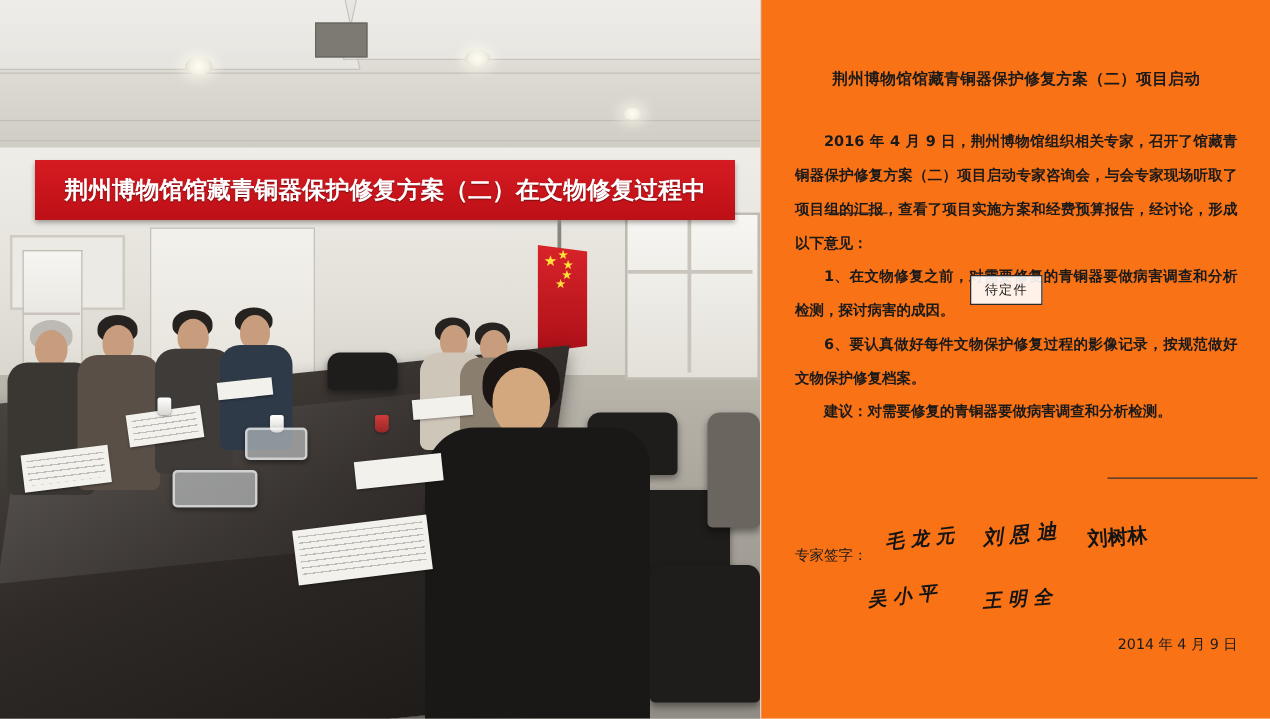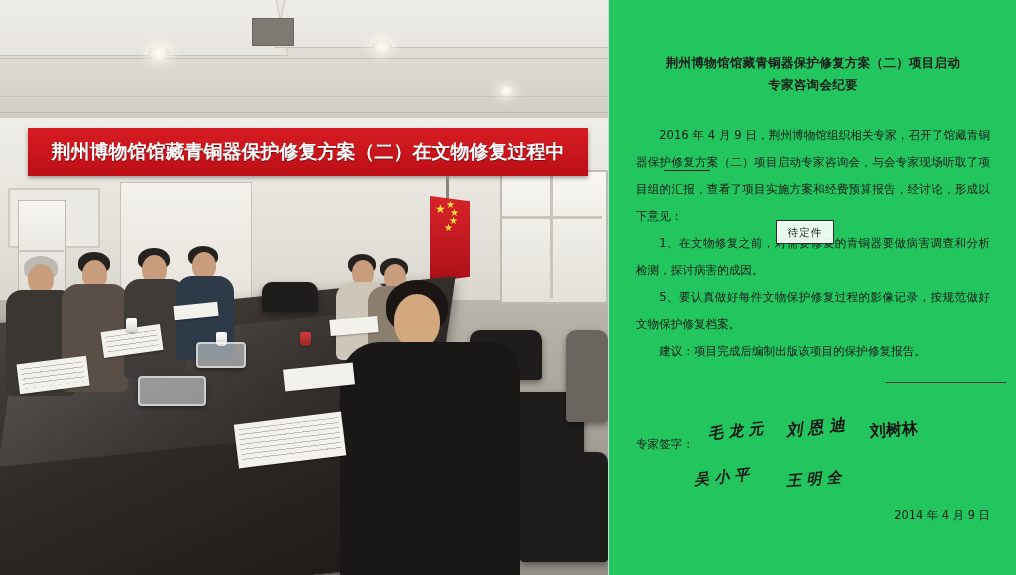--- a/index.html
+++ b/index.html
@@ -206,40 +206,41 @@
     position: absolute;
     background: #1f1d1c;
     border-radius: 10px 10px 4px 4px;
     box-shadow: 0 3px 6px rgba(0,0,0,0.4);
   }
   
   .doc {
     position: relative;
     width: 408px;
     height: 575px;
-    background: #22c55e;
+    background: #f97316;
     font-family: "DejaVu Sans", sans-serif;
     color: #1a1a1a;
   }
   .doc-inner {
     position: absolute;
     left: 28px; right: 26px; top: 52px;
   }
   .doc-title {
     text-align: center;
     font-size: 12.5px;
     font-weight: bold;
     line-height: 22px;
     letter-spacing: 0.3px;
   }
   .doc-body {
     margin-top: 26px;
     font-size: 11.6px;
     line-height: 27px;
     text-align: justify;
+    font-weight: bold;
   }
   .doc-body p {
     margin: 0;
     text-indent: 2em;
   }
   .sig-block {
     position: absolute;
     left: 28px; right: 26px; top: 420px;
     font-size: 11.6px;
   }
@@ -407,28 +408,27 @@
     <div class="ashtray" style="left:196px; top:342px;"></div>
     <div class="ashtray" style="left:138px; top:376px; width:64px; height:26px;"></div>
   </div>
 
   <div class="doc">
     <div class="doc-divider"></div>
 
     <div class="doc-inner">
       <div class="doc-title">
         <div>荆州博物馆馆藏青铜器保护修复方案（二）项目启动</div>
-        <div>专家咨询会纪要</div>
       </div>
 
       <div class="doc-body">
         <p>2016 年 4 月 9 日，荆州博物馆组织相关专家，召开了馆藏青铜器保护修复方案（二）项目启动专家咨询会，与会专家现场听取了项目组的汇报，查看了项目实施方案和经费预算报告，经讨论，形成以下意见：</p>
         <p>1、在文物修复之前，对需要修复的青铜器要做病害调查和分析检测，探讨病害的成因。</p>
-        <p>5、要认真做好每件文物保护修复过程的影像记录，按规范做好文物保护修复档案。</p>
-        <p>建议：项目完成后编制出版该项目的保护修复报告。</p>
+        <p>6、要认真做好每件文物保护修复过程的影像记录，按规范做好文物保护修复档案。</p>
+        <p>建议：对需要修复的青铜器要做病害调查和分析检测。</p>
       </div>
 
       <div class="strike"></div>
       <div class="stamp-box">待定件</div>
       <div class="underline-note"></div>
     </div>
 
     <div class="sig-block">
       <div class="sig-row">
         <span class="sig-label">专家签字：</span>

